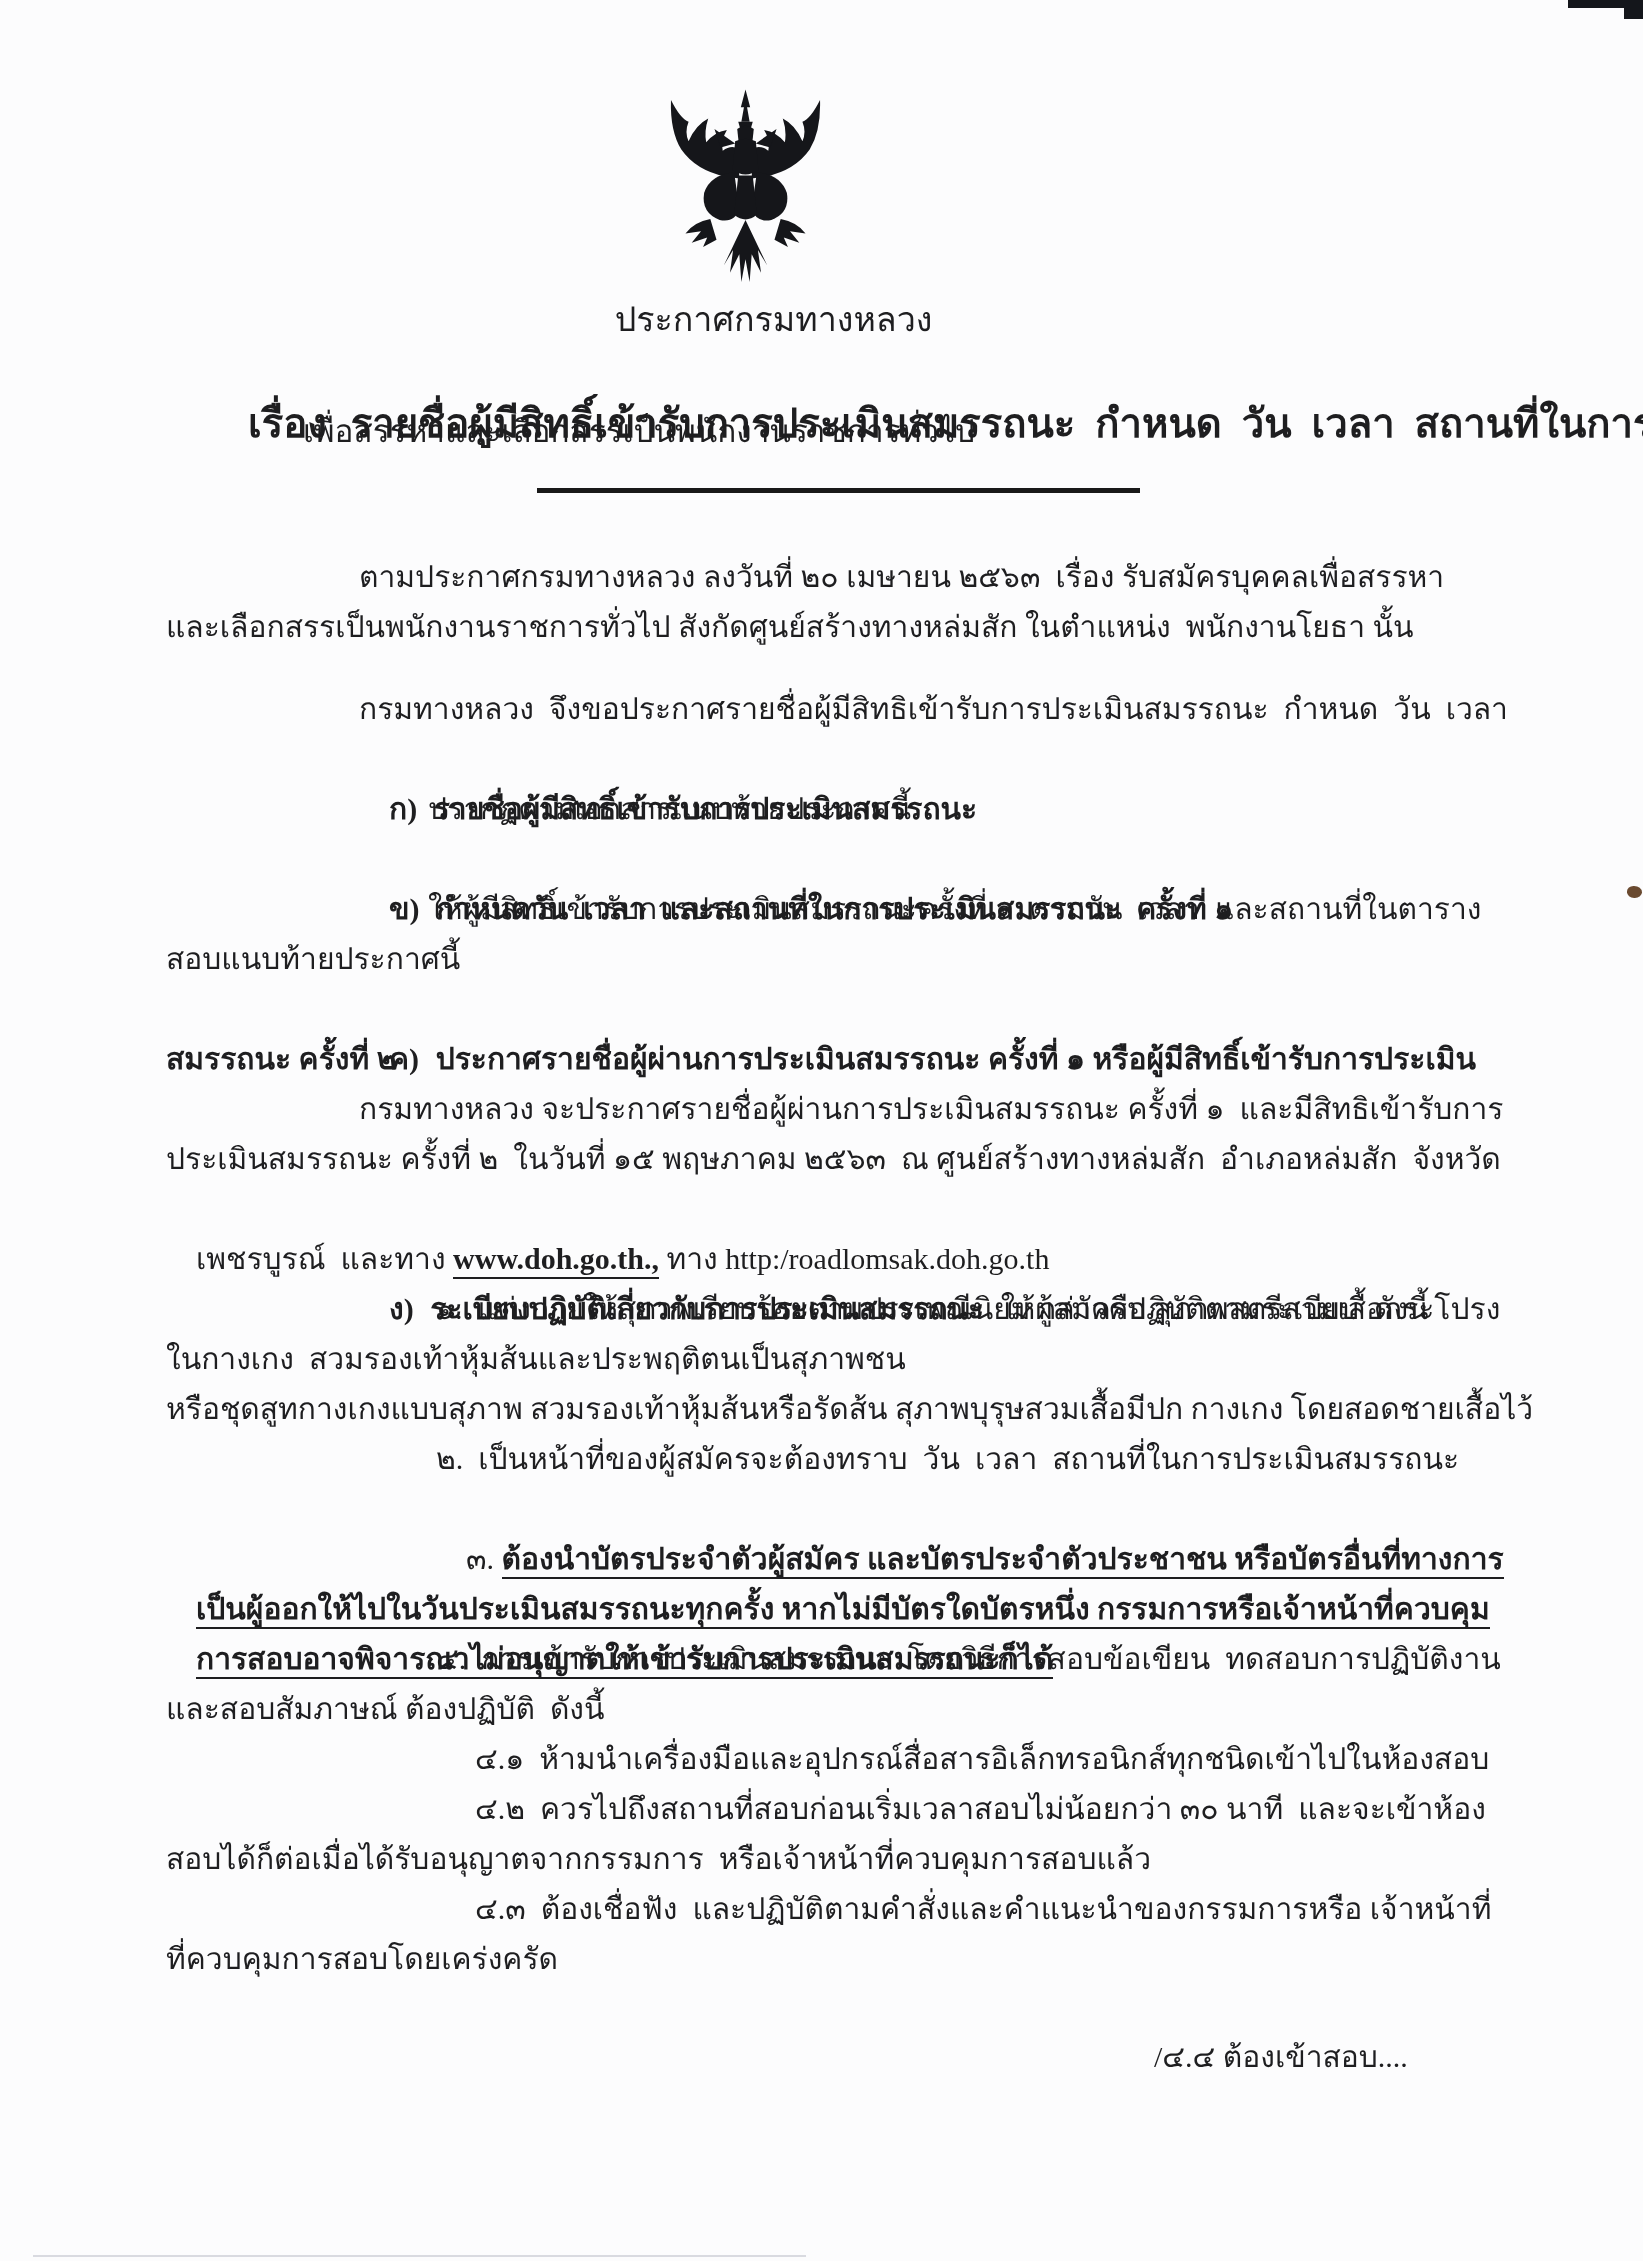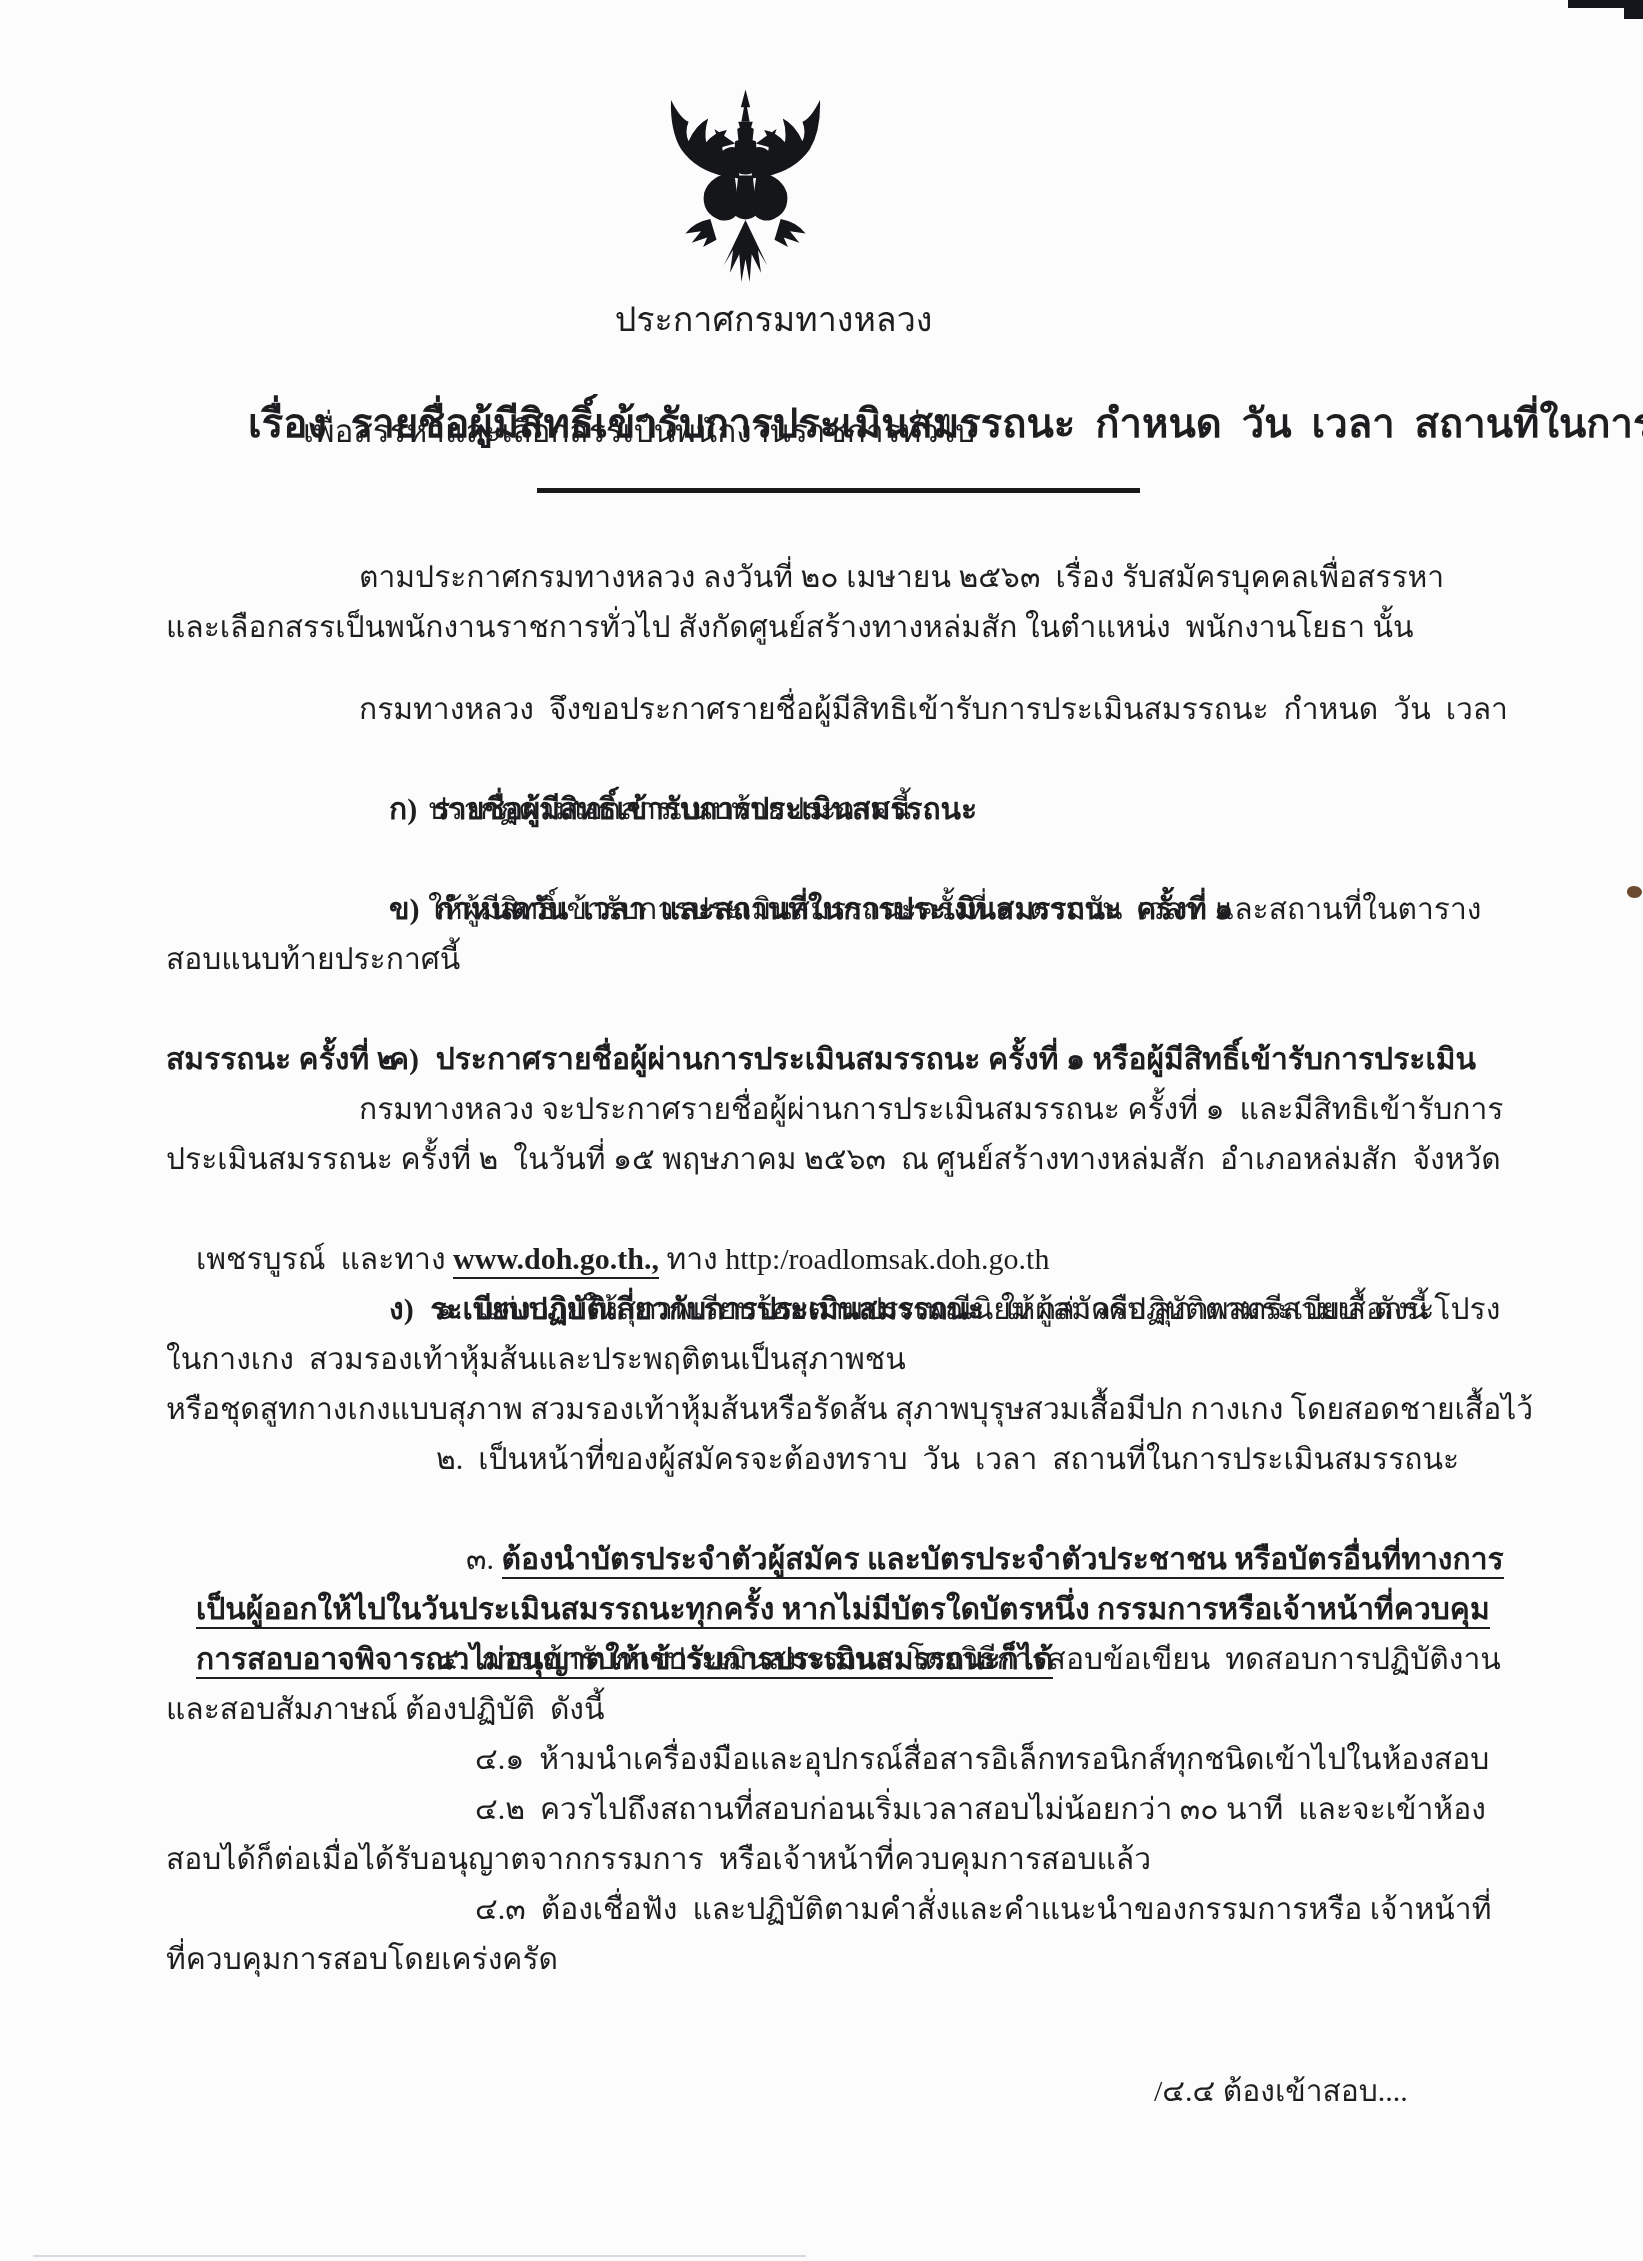--- a/index.html
+++ b/index.html
@@ -27,21 +27,21 @@
   #divider{left:537px;top:488px;width:603px;height:5px;background:#191919;}
   
   #body-flow{left:0;top:552px;width:1643px;}
   .line{height:50px;line-height:50px;font-size:30px;white-space:pre;overflow:visible;}
   .in300{padding-left:166px;}
   .in650{padding-left:359px;}
   .in775{padding-left:428px;}
   .in790{padding-left:436px;}
   .in860{padding-left:475px;}
   .gap-para{margin-top:32px;}
-  .gap-footer{margin-top:82px;}
+  .gap-footer{margin-top:48px;}
   .bold{font-weight:bold;}
   .ul{border-bottom:2.8px solid #1e1e20;padding-bottom:2.2px;font-weight:bold;}
   .label{display:inline-block;}
   .after-label{margin-left:16.6px;}
   .footer-line{padding-left:1154px;}
 </style>
 </head>
 <body>
 
 <div class="abs" id="artifact-top-right"></div>

